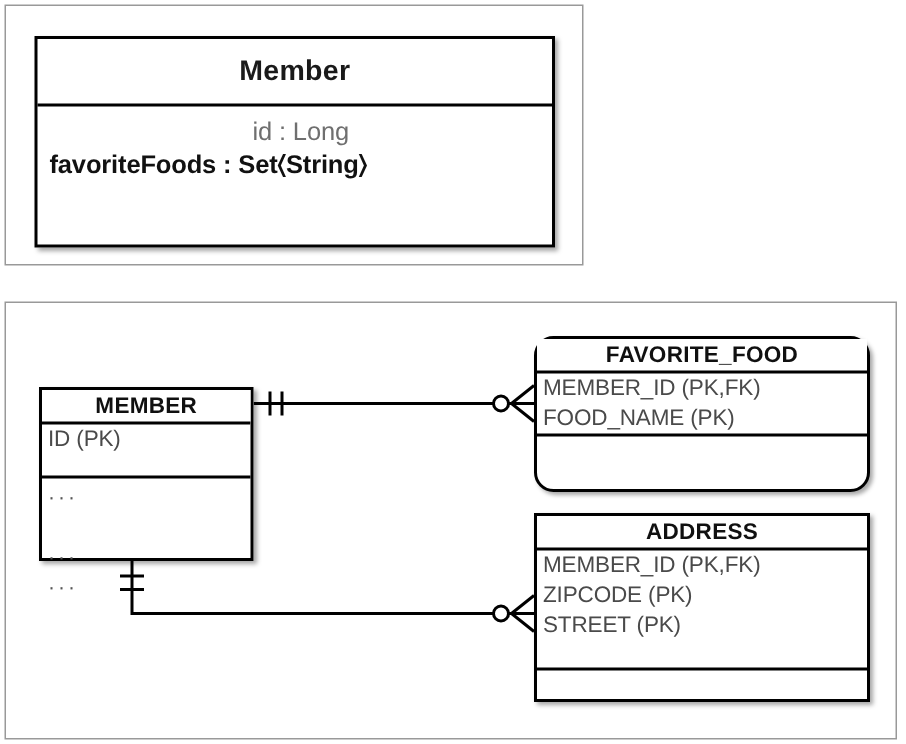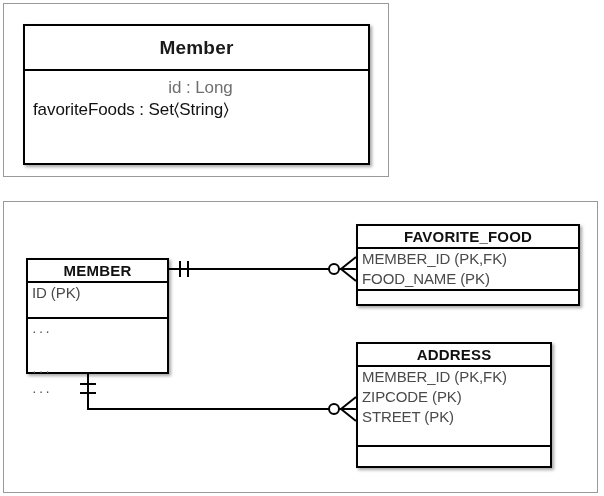--- a/index.html
+++ b/index.html
@@ -56,21 +56,21 @@
     letter-spacing: 0.2px;
   }
   .uml-class-body {
     padding: 6px 0 0 8px;
     box-sizing: border-box;
   }
   .uml-attr {
     font-size: 17px;
     line-height: 1.32;
     color: #111111;
-    font-weight: normal;
+    font-weight: bold;
     white-space: nowrap;
     letter-spacing: -0.1px;
   }
   .uml-attr.muted {
     color: #6f6f6f;
     font-weight: normal;
     text-align: center;
   }
 
   
@@ -118,22 +118,22 @@
     color: #555555;
     letter-spacing: 2px;
     font-size: 14px;
   }
   .er-blank {
     height: 20px;
   }
 
   
   #table-member   { left: 22px;  top:  56px; width: 143px; height: 116px; }
-  #table-favfood  { left: 352px; top:  22px; width: 224px; height: 82px;  }
-  #table-address  { left: 352px; top: 140px; width: 196px; height: 126px; }
+  #table-favfood  { left: 352px; top:  22px; width: 224px; height: 104px; border-radius: 13px;  }
+  #table-address  { left: 352px; top: 140px; width: 224px; height: 126px; }
 
   #table-member .er-section.rows1 { height: 36px; }
   #table-member .er-section.rows3 { height: 65px; padding-top: 2px; }
 
   
   #connectors {
     position: absolute;
     left: 0;
     top: 0;
     width: 595px;

